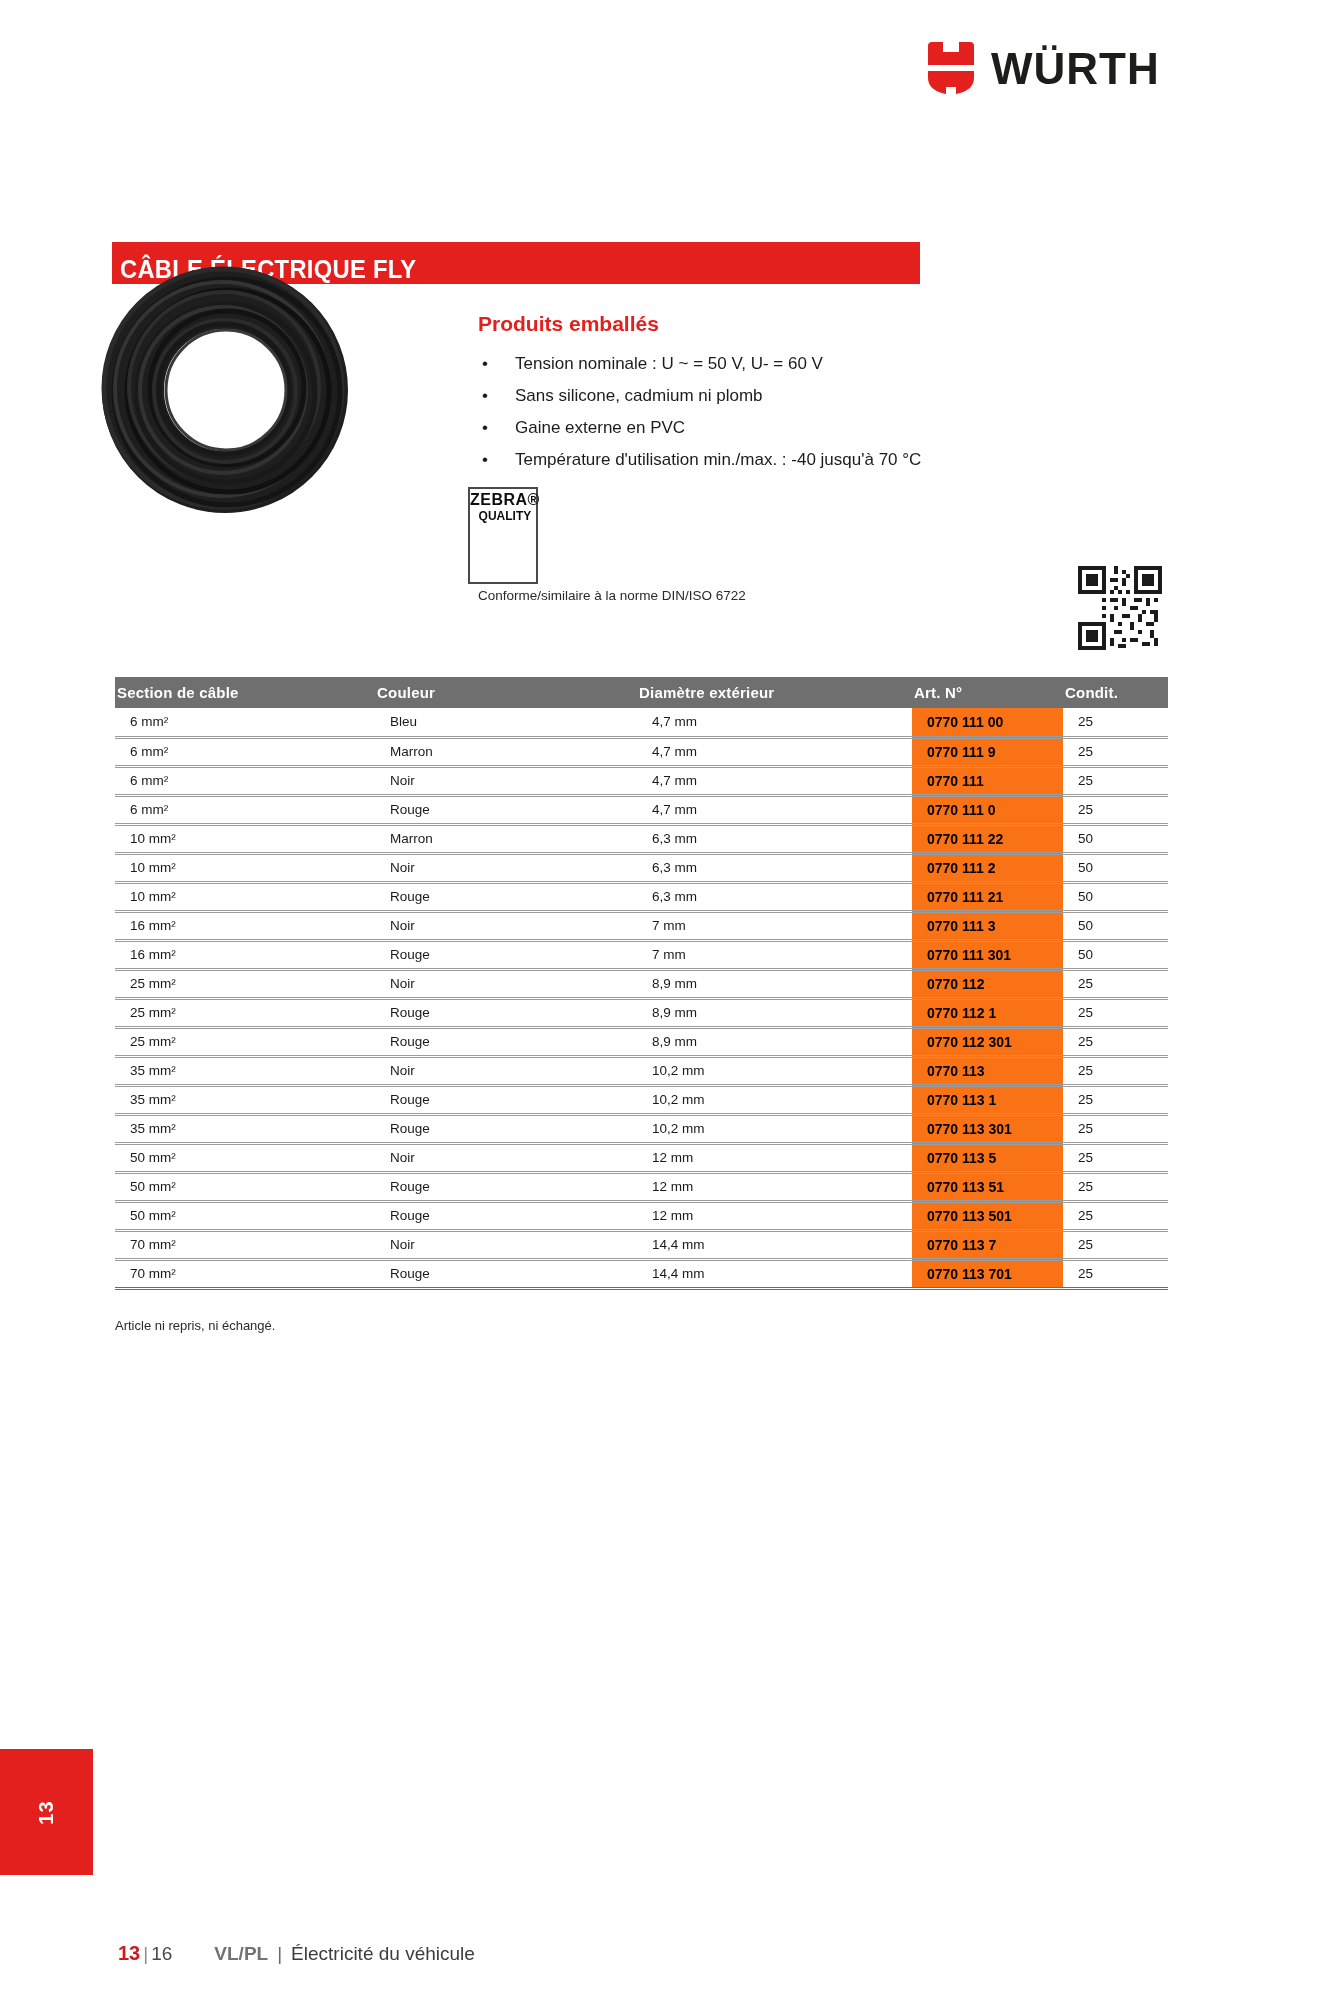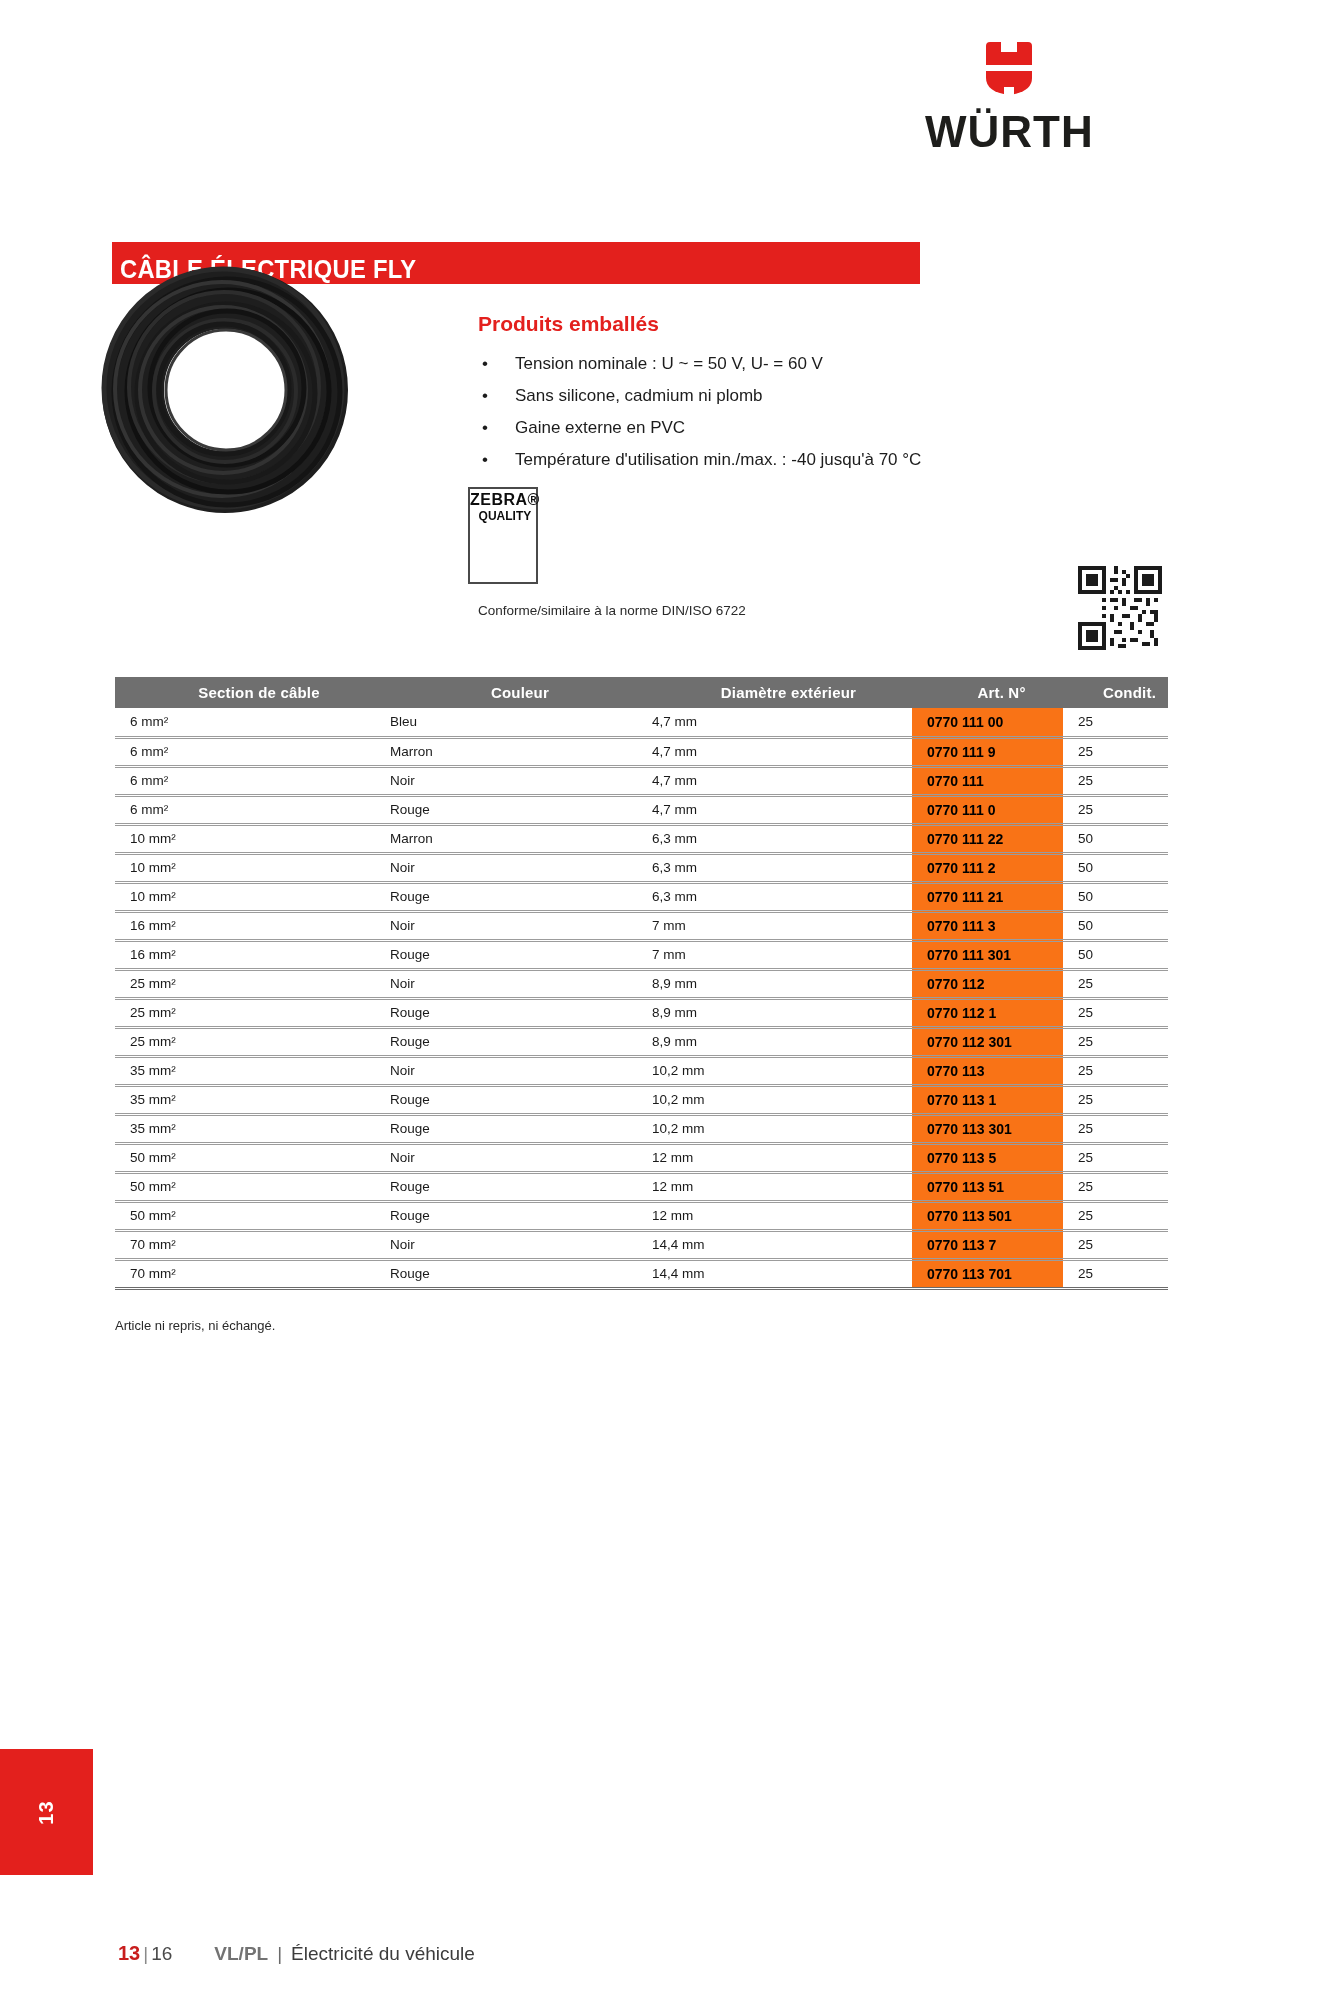--- a/index.html
+++ b/index.html
@@ -1,21 +1,21 @@
 <!DOCTYPE html>
 <html><head>
 <meta charset="utf-8">
 <style>
   * { margin:0; padding:0; box-sizing:border-box; }
   html,body { background:#ffffff; }
   body { font-family:"Liberation Sans","DejaVu Sans",sans-serif; color:#1c1c1c; }
   .page { position:relative; width:1323px; height:2000px; background:#fff; overflow:hidden; }
 
   
-  .logo { position:absolute; left:925px; top:42px; display:flex; align-items:center; gap:14px;flex-direction:column; }
+  .logo { position:absolute; left:925px; top:42px; display:flex; align-items:center; gap:14px; }
   .logo-icon svg { display:block; }
   .logo-text { font-size:44px; font-weight:800; color:#1d1d1b; letter-spacing:1px; line-height:1; }
 
   
   .banner { position:absolute; left:112px; top:242px; width:808px; height:42px;
             background:#e3201d; display:flex; align-items:flex-end; padding-left:8px; }
   .banner-title { color:#fff; font-weight:800; font-size:25px; letter-spacing:.3px;
                   transform:scaleX(.95); transform-origin:left center; }
 
   
@@ -32,32 +32,32 @@
   
   .zebra { position:absolute; left:468px; top:487px; width:70px; height:97px;
            border:2px solid #4a4a4a; background:#fff; display:flex; flex-direction:row; }
   .zebra-stripes { height:56px; display:flex; }
   .zebra-stripes .zs-l { flex:1; background:repeating-linear-gradient(112deg,#101010 0 4px,#fff 4px 9px); }
   .zebra-stripes .zs-r { flex:1; background:repeating-linear-gradient(63deg,#fff 0 4px,#101010 4px 9px); }
   .zebra-text { text-align:center; line-height:1; padding-top:3px; }
   .zebra-text .z1 { font-size:16px; font-weight:800; letter-spacing:.5px; color:#0d0d0d; display:block; }
   .zebra-text .z2 { font-size:12px; font-weight:800; color:#0d0d0d; display:block; margin-top:2px; }
 
-  .conforme { position:absolute; left:478px; top:603px; font-size:13.5px; color:#2a2a2a; }
+  .conforme { position:absolute; left:478px; top:588px; font-size:13.5px; color:#2a2a2a; }
 
   
   .qr { position:absolute; left:1078px; top:566px; width:84px; height:84px; }
 
   
   .tablewrap { position:absolute; left:115px; top:677px; width:1053px; }
   table { width:1053px; border-collapse:collapse; table-layout:fixed; }
   col.c1 { width:260px; } col.c2 { width:262px; } col.c3 { width:275px; }
   col.c4 { width:151px; } col.c5 { width:105px; }
-  thead th { background:#6f6f6f; color:#fff; text-align:center; font-size:15px; font-weight:800;
-             height:31px; padding:0 0 0 28px; letter-spacing:.2px; }
+  thead th { background:#6f6f6f; color:#fff; text-align:left; font-size:15px; font-weight:800;
+             height:31px; padding:0 0 0 2px; letter-spacing:.2px; }
   tbody td { height:29px; font-size:13.5px; color:#1a1a1a; padding:0 0 0 15px;
              border-bottom:3px double #9c9c9c; background:#fff; vertical-align:middle; }
   tbody td.art { font-weight:800; font-size:14px; color:#000;
                  background:#f97316; }
   tbody tr:last-child td { border-bottom:3px double #6b6b6b; }
 
   .note { position:absolute; left:115px; top:1318px; font-size:13px; color:#2a2a2a; }
 
   
   .side-tab { position:absolute; left:0; top:1749px; width:93px; height:126px; background:#e3201d;

